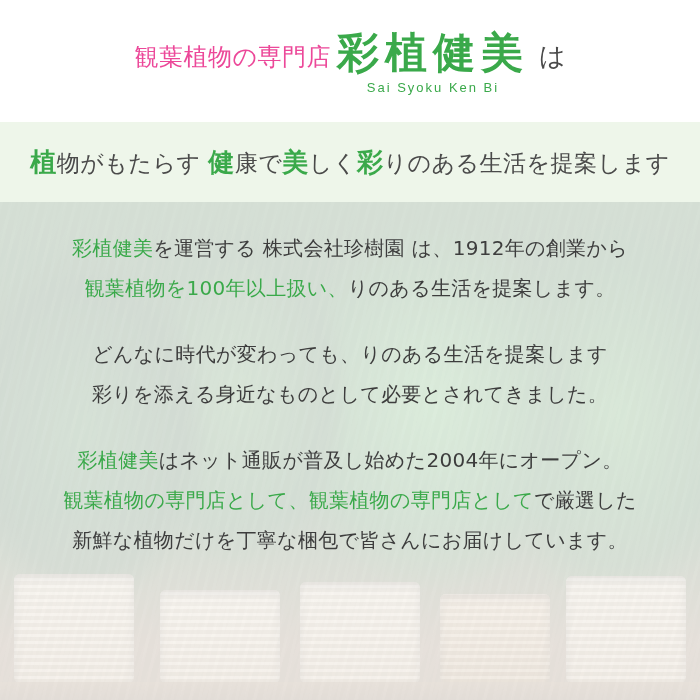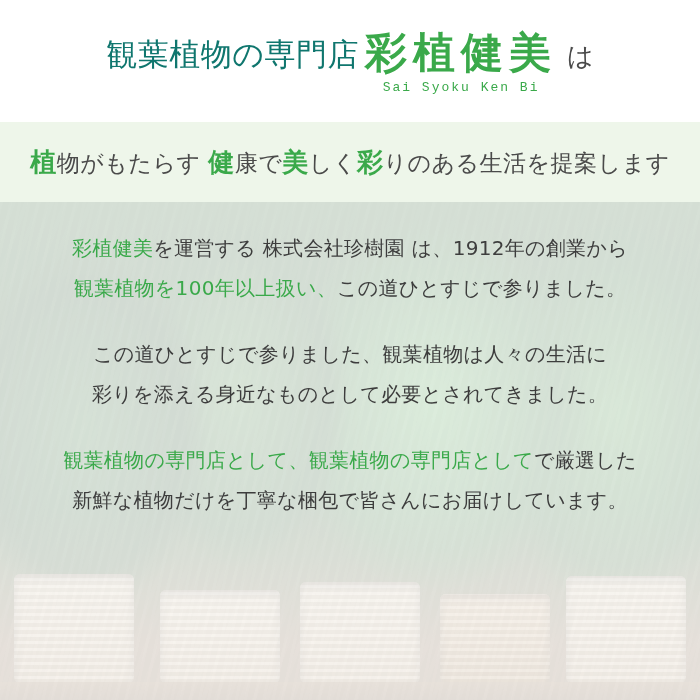--- a/index.html
+++ b/index.html
@@ -31,22 +31,22 @@
     align-items: center;
     justify-content: center;
   }
   .header-inner {
     display: flex;
     align-items: baseline;
     justify-content: center;
     white-space: nowrap;
   }
   .header-lead {
-    font-size: 31px;
-    color: #0f766e;
+    font-size: 24px;
+    color: #ec4899;
     letter-spacing: 0.5px;
   }
   .brand-wrap {
     display: inline-block;
     text-align: center;
     margin: 0 6px;
     position: relative;
     top: 2px;
   }
   .brand-name {
@@ -54,21 +54,21 @@
     font-weight: bold;
     color: #3aa94a;
     letter-spacing: 6px;
     line-height: 1.05;
   }
   .brand-romaji {
     font-size: 13px;
     color: #3aa94a;
     letter-spacing: 2px;
     margin-top: 4px;
-    font-family: Liberation Mono, monospace;
+    font-family: Liberation Sans, sans-serif;
   }
   .header-tail {
     font-size: 26px;
     color: #4a4a4a;
     margin-left: 4px;
   }
 
   
   .band {
     height: 80px;
@@ -208,26 +208,27 @@
         <div class="pot p3"></div>
         <div class="pot p4"></div>
         <div class="pot p5"></div>
         <div class="shelf"></div>
       </div>
     </div>
     <div class="photo-dim"></div>
     <div class="photo-text" id="photo-text">
         <div class="para">
           <div class="line"><span class="g">彩植健美</span><span class="dark">を運営する </span><span class="dark">株式会社珍樹園</span><span class="dark"> は、1912年の創業から</span></div>
-          <div class="line"><span class="g">観葉植物を100年以上扱い、</span><span class="dark">この道ひとすじで参りました。</span></div>
+          <div class="line"><span class="g">観葉植物を100年以上扱い、</span><span class="dark">りのある生活を提案します。</span></div>
         </div>
         <div class="para">
-          <div class="line"><span class="dark">この道ひとすじで参りました、観葉植物は人々の生活に</span></div>
+          <div class="line"><span class="dark">どんなに時代が変わっても、りのある生活を提案します</span></div>
           <div class="line"><span class="dark">彩りを添える身近なものとして必要とされてきました。</span></div>
         </div>
         <div class="para">
+          <div class="line"><span class="g">彩植健美</span><span class="dark">はネット通販が普及し始めた2004年にオープン。</span></div>
           <div class="line"><span class="g">観葉植物の専門店として、</span><span class="g">観葉植物の専門店として</span><span class="dark">で厳選した</span></div>
           <div class="line"><span class="dark">新鮮な植物だけを丁寧な梱包で皆さんにお届けしています。</span></div>
         </div>
       </div>
   </div>
 
 </div>
 
 </body></html>

